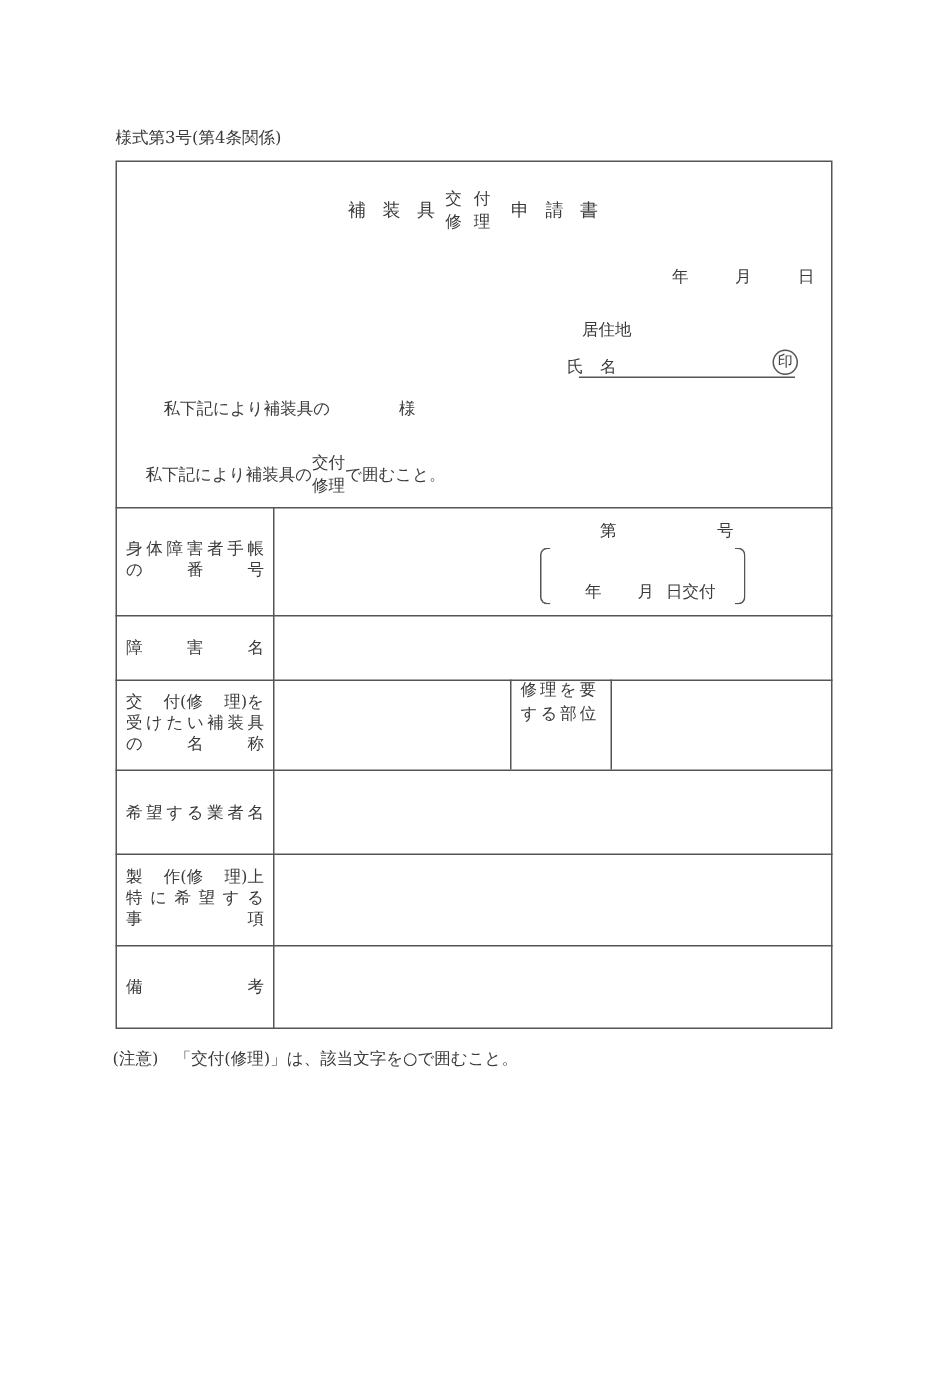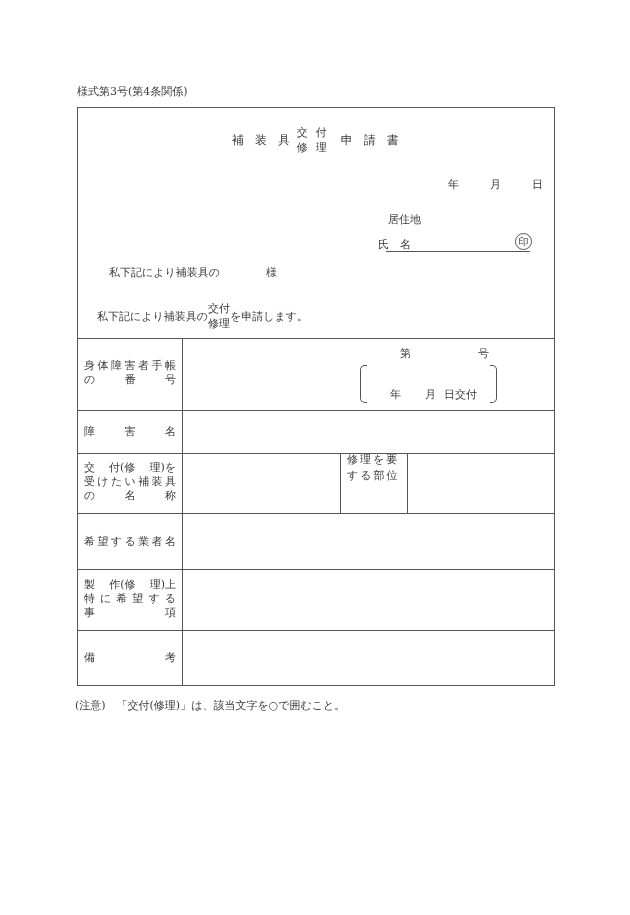--- a/index.html
+++ b/index.html
@@ -83,21 +83,21 @@
 <div class="abs addr">居住地</div>
 <div class="abs name-label">氏　名</div>
 <div class="name-underline"></div>
 <div class="abs seal">印</div>
 
 <div class="abs recipient">
   <span>私下記により補装具の</span><span class="sama">様</span>
 </div>
 
 <div class="abs apply-line">
-  <span class="seg">私下記により補装具の</span><span class="stack"><span style="display:block">交付</span><span style="display:block">修理</span></span><span class="seg">を申請します。</span>
+  <span class="seg">私下記により補装具の</span><span class="stack"><span style="display:block">交付</span><span style="display:block">修理</span></span><span class="seg">で囲むこと。</span>
 </div>
 
 <div class="label" style="top:359px">
   <div class="row">
     <span>身</span>
       <span>体</span>
       <span>障</span>
       <span>害</span>
       <span>者</span>
       <span>手</span>

